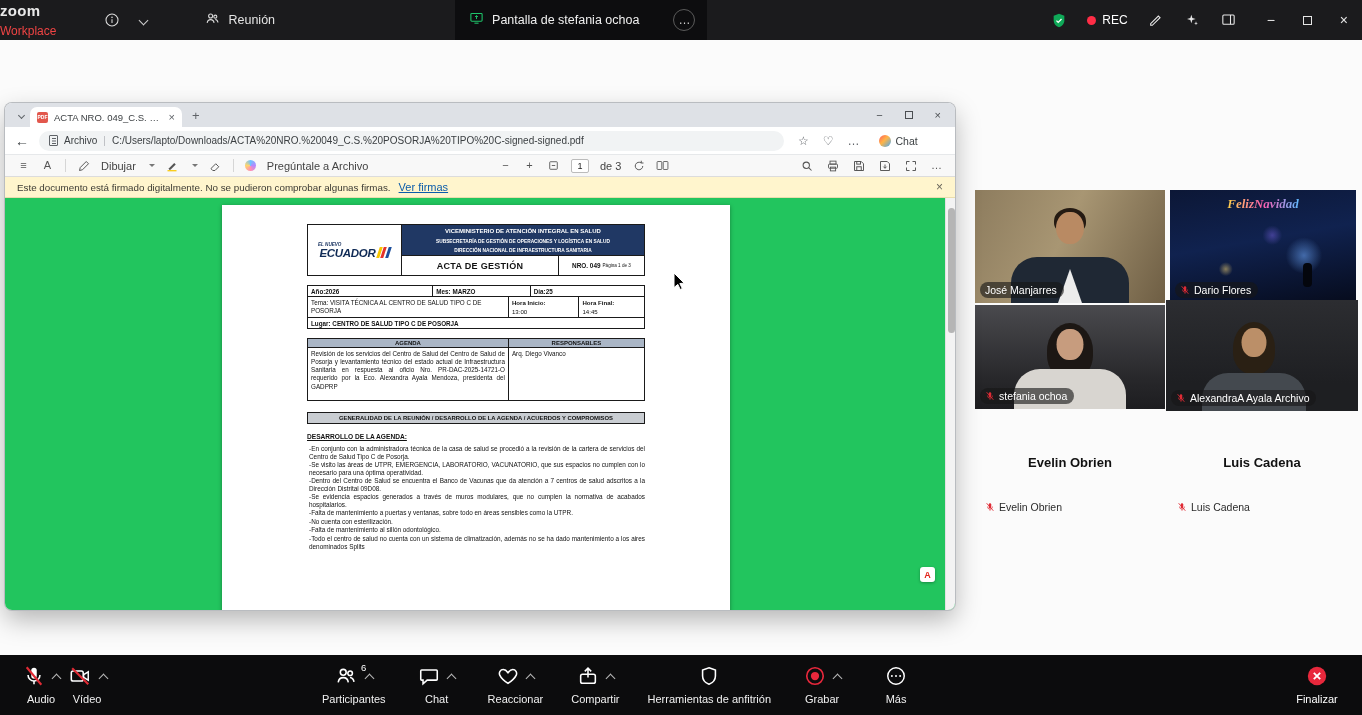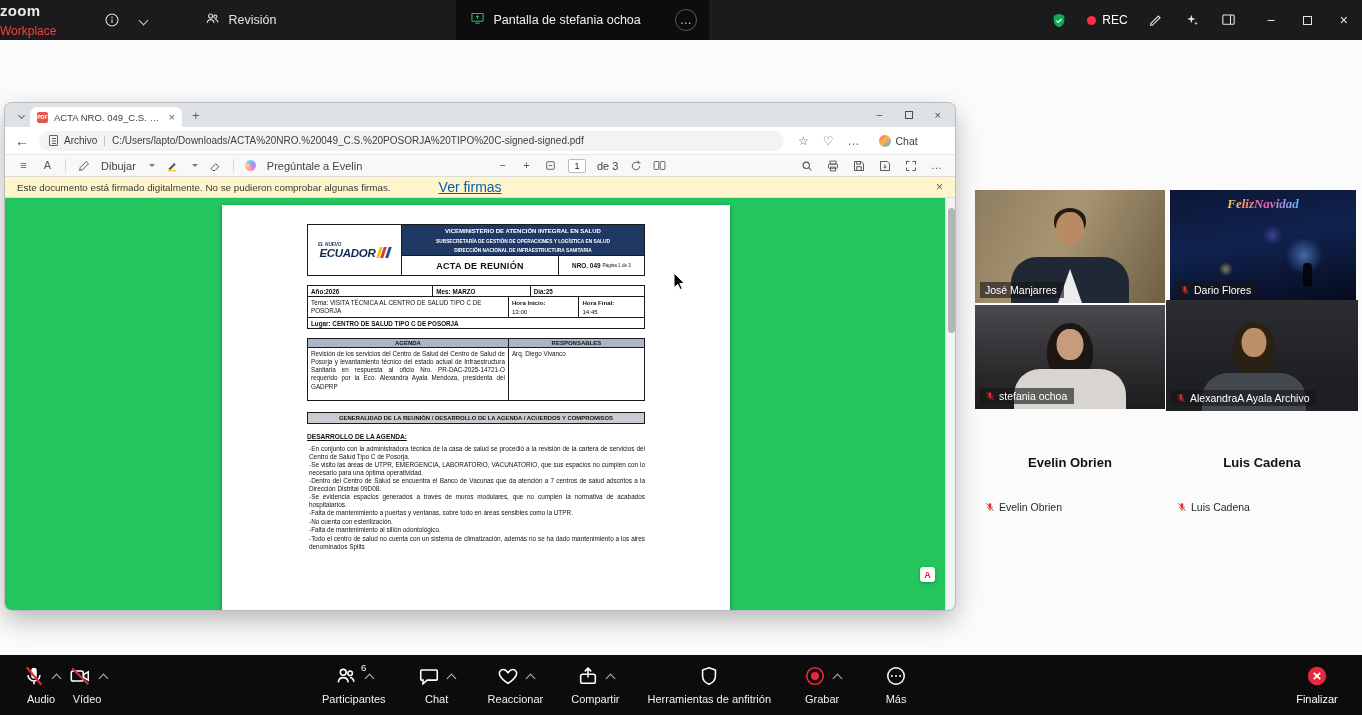--- a/index.html
+++ b/index.html
@@ -58,21 +58,21 @@
   .pt-caret{width:0;height:0;border-left:3px solid transparent;border-right:3px solid transparent;border-top:3.5px solid #777;display:inline-block;margin-left:2px;}
   .pt-sep{width:1px;height:13px;background:#d6d6d6;}
   .pt-label{font-size:11px;color:#444;white-space:nowrap;}
   .copilot-disc{width:11px;height:11px;border-radius:50%;background:conic-gradient(#6ec2ff,#b388ff,#ff8fb2,#ffd56e,#6ec2ff);display:inline-block;}
   .pt-page{width:18px;height:14px;font-size:9px;text-align:center;border:1px solid #bbb;border-radius:2px;background:#fff;color:#222;font-family:"Liberation Sans",sans-serif;}
   .pt-spacer{flex:1;}
   .pt-right{display:flex;align-items:center;gap:13px;}
 
   .sig-bar{height:21px;background:#fff5cd;border-bottom:1px solid #e9ddad;display:flex;align-items:center;padding:0 12px;gap:8px;}
   .sig-msg{font-size:9.8px;color:#3b3a33;}
-  .sig-link{font-size:14px;color:#0b5cab;text-decoration:underline;cursor:pointer;margin-left:40px;}
+  .sig-link{font-size:11px;color:#0b5cab;text-decoration:underline;cursor:pointer;}
   .sig-close{margin-left:auto;font-size:12px;color:#6a675c;cursor:pointer;}
 
   .pdf-viewport{position:absolute;top:95px;left:0;right:0;bottom:0;background:#22c55e;overflow:hidden;}
   .pdf-scroll{position:absolute;right:0;top:0;bottom:0;width:10px;background:#f3f3f3;border-left:1px solid #e2e2e2;}
   .pdf-thumb{position:absolute;top:10px;left:1.5px;width:7px;height:125px;background:#b5b5b5;border-radius:4px;}
   .adobe-badge{position:absolute;right:20px;bottom:28px;width:15px;height:15px;border-radius:3px;background:#fff;box-shadow:0 1px 3px rgba(0,0,0,.3);display:flex;align-items:center;justify-content:center;color:#e2231a;font-size:9px;font-weight:bold;}
 
   
   .doc-page{position:absolute;left:217px;top:7px;width:508px;height:780px;background:#fff;box-shadow:0 1px 4px rgba(0,0,0,.35);}
   .doc-inner{padding:19px 85px 0;}
@@ -148,21 +148,21 @@
   .v-stef .ph-head{top:24px;width:27px;height:31px;background:#c79c7e;}
   .v-stef .ph-body{width:112px;height:40px;background:#d8d5d0;}
 
   .v-alex{background:linear-gradient(180deg,#2c2d31,#1e1f22 75%);}
   .v-alex .ph-hair{top:22px;width:42px;height:52px;background:#2a2014;left:46%;}
   .v-alex .ph-head{top:28px;width:25px;height:29px;background:#bb8f68;left:46%;}
   .v-alex .ph-body{width:104px;height:38px;background:#44494f;left:46%;}
 
   .tile.active{outline:2px solid #23d05f;outline-offset:-2px;}
 
-  .name-tag{position:absolute;left:5px;bottom:5px;background:rgba(22,22,22,.62);color:#fff;font-size:10.5px;padding:2px 7px 2px 5px;border-radius:0;display:flex;align-items:center;gap:4px;max-width:92%;white-space:nowrap;overflow:hidden;z-index:3;}
+  .name-tag{position:absolute;left:5px;bottom:5px;background:rgba(22,22,22,.62);color:#fff;font-size:10.5px;padding:2px 7px 2px 5px;border-radius:8px;display:flex;align-items:center;gap:4px;max-width:92%;white-space:nowrap;overflow:hidden;z-index:3;}
   .name-tag.on-light{background:transparent;color:#2b2b2b;}
   .nv-name{position:absolute;top:42px;left:0;right:0;text-align:center;font-size:13px;font-weight:bold;color:#111;}
 
   
   .bottombar{position:absolute;left:0;bottom:0;width:100%;height:60px;background:#0c0c0d;display:flex;align-items:center;color:#fff;z-index:50;}
   .ctrl{display:flex;flex-direction:column;align-items:center;justify-content:center;gap:3px;cursor:pointer;min-width:46px;}
   .ctrl-top{display:flex;align-items:flex-start;gap:8px;height:24px;align-items:center;position:relative;}
   .ctrl-label{font-size:11px;color:#f1f1f1;white-space:nowrap;}
   .chev{width:7px;height:7px;border-left:1.6px solid #b9b9b9;border-top:1.6px solid #b9b9b9;transform:rotate(45deg);display:inline-block;margin-top:2px;}
   .badge{position:absolute;top:-3px;right:12px;font-size:9.5px;color:#fff;}
@@ -195,21 +195,21 @@
     </div>
     <div class="tab-meeting">
       <span>
         <svg width="15" height="15" viewBox="0 0 24 24" fill="none" stroke="#d9d9d9" stroke-width="1.8">
             <circle cx="9" cy="8" r="3.2"></circle>
             <path d="M3.5 19c.5-3.4 2.8-5.2 5.5-5.2s5 1.8 5.5 5.2"></path>
             <circle cx="16.5" cy="9" r="2.4"></circle>
             <path d="M16.4 13.6c2.3.3 3.9 2 4.3 4.8"></path>
           </svg>
       </span>
-      <span>Revisión</span>
+      <span>Reunión</span>
     </div>
     <div class="tab-screen">
       <span>
         <svg width="15" height="13" viewBox="0 0 24 22">
             <rect x="2.5" y="2.5" width="19" height="13" rx="1.5" fill="none" stroke="#1ec46a" stroke-width="1.8"></rect>
             <path d="M12 12V6.5M9.5 8.5L12 6l2.5 2.5" stroke="#1ec46a" stroke-width="1.6" fill="none"></path>
             <rect x="8.5" y="18" width="7" height="1.8" fill="#1ec46a"></rect>
           </svg>
       </span>
       <span>Pantalla de stefania ochoa</span>
@@ -306,21 +306,21 @@
           </svg>
       </span>
         <span class="pt-caret"></span>
       <span class="pt-icon">
         <svg width="12" height="12" viewBox="0 0 16 16">
             <path d="M3 11l6-6 4 4-5 5H5l-2-2z" fill="none" stroke="#555" stroke-width="1.3"></path>
           </svg>
       </span>
       <span class="pt-sep"></span>
       <span class="copilot-disc"></span>
-      <span class="pt-label">Pregúntale a Evelin</span>
+      <span class="pt-label">Pregúntale a Archivo</span>
       <span class="pt-spacer"></span>
       <span class="pt-icon pt-glyph">−</span>
       <span class="pt-icon pt-glyph">+</span>
       <span class="pt-icon">
         <svg width="11" height="11" viewBox="0 0 16 16" fill="none" stroke="#555" stroke-width="1.3">
             <rect x="2.5" y="2.5" width="11" height="11" rx="1"></rect>
             <path d="M5.5 8h5"></path>
           </svg>
       </span>
       <input class="pt-page" value="1" style="">
@@ -394,21 +394,21 @@
                     <i></i>
                     <i></i>
                   </span>
               </div>
             </div>
             <div class="doc-header-right">
               <div class="hdr-blue hdr-b1">VICEMINISTERIO DE ATENCIÓN INTEGRAL EN SALUD</div>
               <div class="hdr-blue hdr-b2">SUBSECRETARÍA DE GESTIÓN DE OPERACIONES Y LOGÍSTICA EN SALUD</div>
               <div class="hdr-blue hdr-b2">DIRECCIÓN NACIONAL DE INFRAESTRUCTURA SANITARIA</div>
               <div class="hdr-title-row">
-                <div class="doc-title">ACTA DE REUNIÓN</div>
+                <div class="doc-title">ACTA DE GESTIÓN</div>
                 <div class="doc-nro">
                   <span class="nro-main">NRO. 049</span>
                   <span class="nro-page">Página 1 de 3</span>
                 </div>
               </div>
             </div>
           </div>
 
           <div class="doc-table">
             <div class="dt-row">

